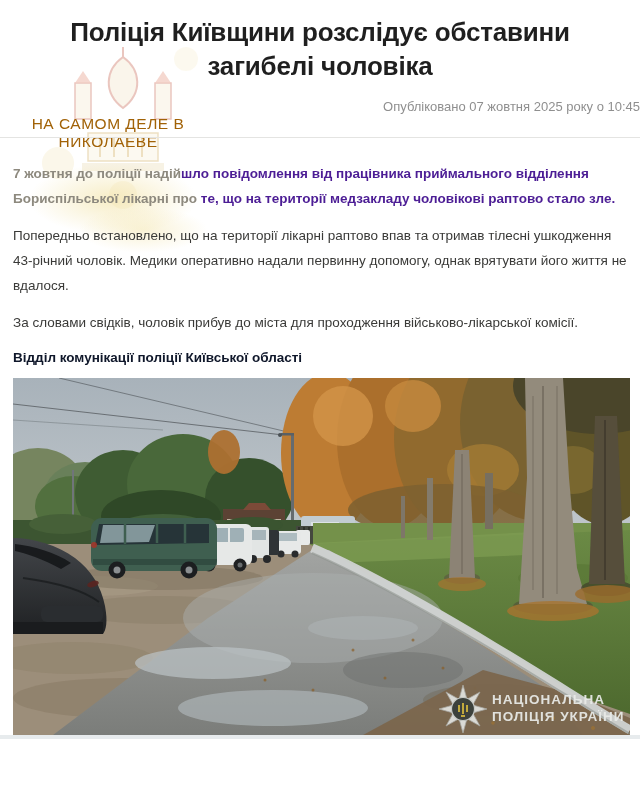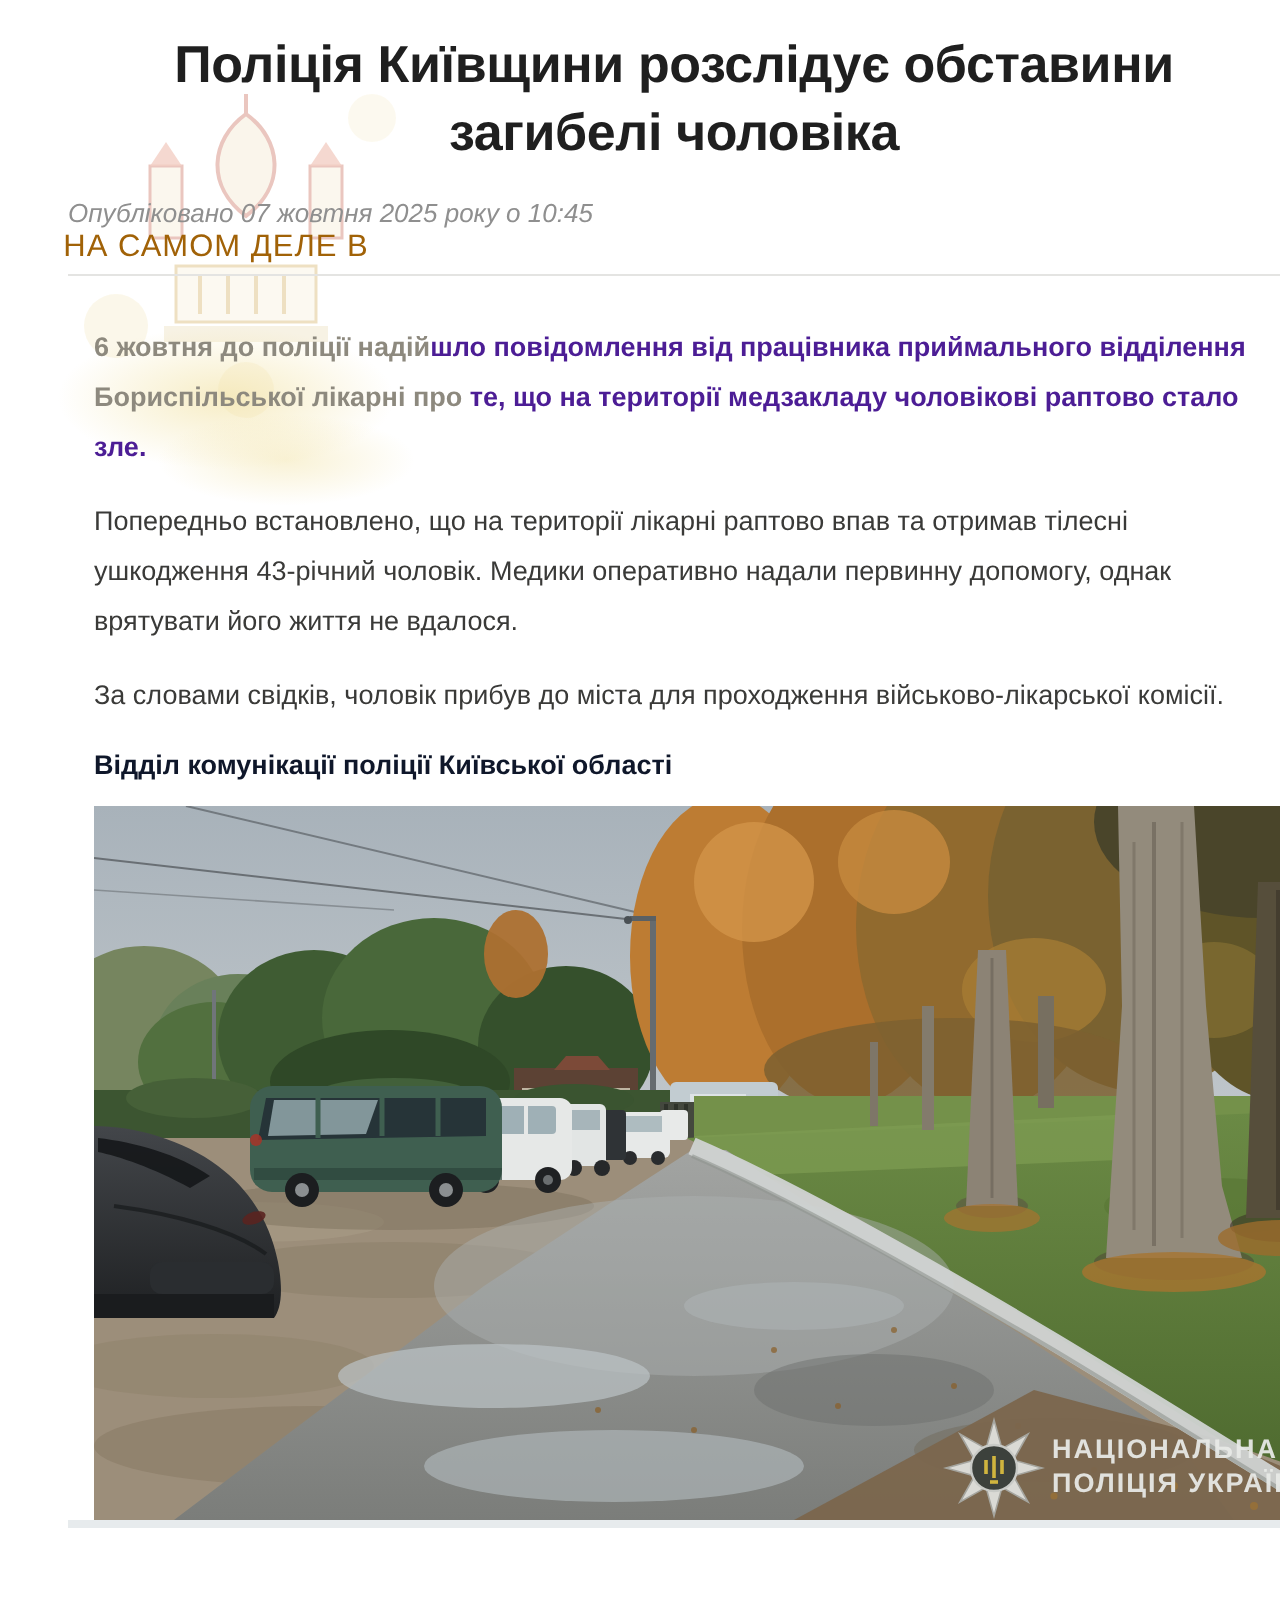--- a/index.html
+++ b/index.html
@@ -14,26 +14,26 @@
   
   .crest { position:absolute; left:28px; top:28px; z-index:0; opacity:.32; pointer-events:none; }
   .glow1 { position:absolute; left:28px; top:148px; width:170px; height:72px; z-index:0;
            background:radial-gradient(ellipse at center, rgba(240,222,150,.55), rgba(240,222,150,0) 70%); }
   .glow2 { position:absolute; left:78px; top:192px; width:130px; height:46px; z-index:0;
            background:radial-gradient(ellipse at center, rgba(240,222,150,.4), rgba(240,222,150,0) 70%); }
   .wm-text { position:absolute; left:16px; top:100px; width:184px; z-index:0;
              text-align:center; color:#a16207; font-size:15.5px; line-height:17.5px;
              letter-spacing:.5px; font-weight:400; pointer-events:none; }
 
-  .stack { position:relative; z-index:1;padding-left:34px; }
+  .stack { position:relative; z-index:1; }
 
   h1.title { margin:15px auto 0; max-width:580px; text-align:center;
              font-size:26px; line-height:34px; font-weight:700; color:#1f1f1f;
              letter-spacing:-.2px; }
-  .pub { margin-top:16px; text-align:left; font-size:13px; line-height:16px; color:#8f8f8f;font-style:italic; }
+  .pub { margin-top:16px; text-align:right; font-size:13px; line-height:16px; color:#8f8f8f; }
   .divider { margin-top:22px; border-top:1px solid #e4e4e2; height:0; }
 
   .content { padding:0 13px; font-size:13.5px; line-height:25px; color:#3a3a38; }
   .content p { margin:0; }
   .p1 { margin-top:23px !important; font-weight:700; }
   .p-next { margin-top:12px !important; }
   .seg-faded { color:#8d897e; }
   .seg-dark { color:#4c1d95; }
   .byline { margin-top:10px !important; font-weight:700; text-align:left; color:#0f172a; }
 
@@ -60,31 +60,32 @@
     <line x1="72" y1="94" x2="72" y2="114" stroke="#cba045" stroke-width="2"></line>
     <line x1="86" y1="94" x2="86" y2="114" stroke="#cba045" stroke-width="2"></line>
     <line x1="100" y1="94" x2="100" y2="114" stroke="#cba045" stroke-width="2"></line>
     <line x1="114" y1="94" x2="114" y2="114" stroke="#cba045" stroke-width="2"></line>
     <rect x="54" y="120" width="82" height="8" fill="#e9d9ad"></rect>
   </svg>
   <div class="glow1"></div>
   <div class="glow2"></div>
   <div class="wm-text">
     <div>НА САМОМ ДЕЛЕ В</div>
+    <div>НИКОЛАЕВЕ</div>
   </div>
 
   <div class="stack">
     <h1 class="title">Поліція Київщини розслідує обставини загибелі чоловіка</h1>
 
     <div class="pub">Опубліковано 07 жовтня 2025 року о 10:45</div>
 
     <div class="divider"></div>
 
     <div class="content">
-      <p class="p1"><span class="seg-faded">6 жовтня до поліції надій</span><span class="seg-dark">шло повідомлення від працівника приймального відділення </span><span class="seg-faded">Бориспільської лікарні про </span><span class="seg-dark">те, що на території медзакладу чоловікові раптово стало зле.</span></p>
+      <p class="p1"><span class="seg-faded">7 жовтня до поліції надій</span><span class="seg-dark">шло повідомлення від працівника приймального відділення </span><span class="seg-faded">Бориспільської лікарні про </span><span class="seg-dark">те, що на території медзакладу чоловікові раптово стало зле.</span></p>
 
       <p class="p-next">Попередньо встановлено, що на території лікарні раптово впав та отримав тілесні ушкодження 43-річний чоловік. Медики оперативно надали первинну допомогу, однак врятувати його життя не вдалося.</p>
       <p class="p-next">За словами свідків, чоловік прибув до міста для проходження військово-лікарської комісії.</p>
 
       <p class="byline">Відділ комунікації поліції Київської області</p>
     </div>
 
     <figure class="photo">
       <svg width="617" height="357" viewBox="0 0 617 357">
         <defs>

